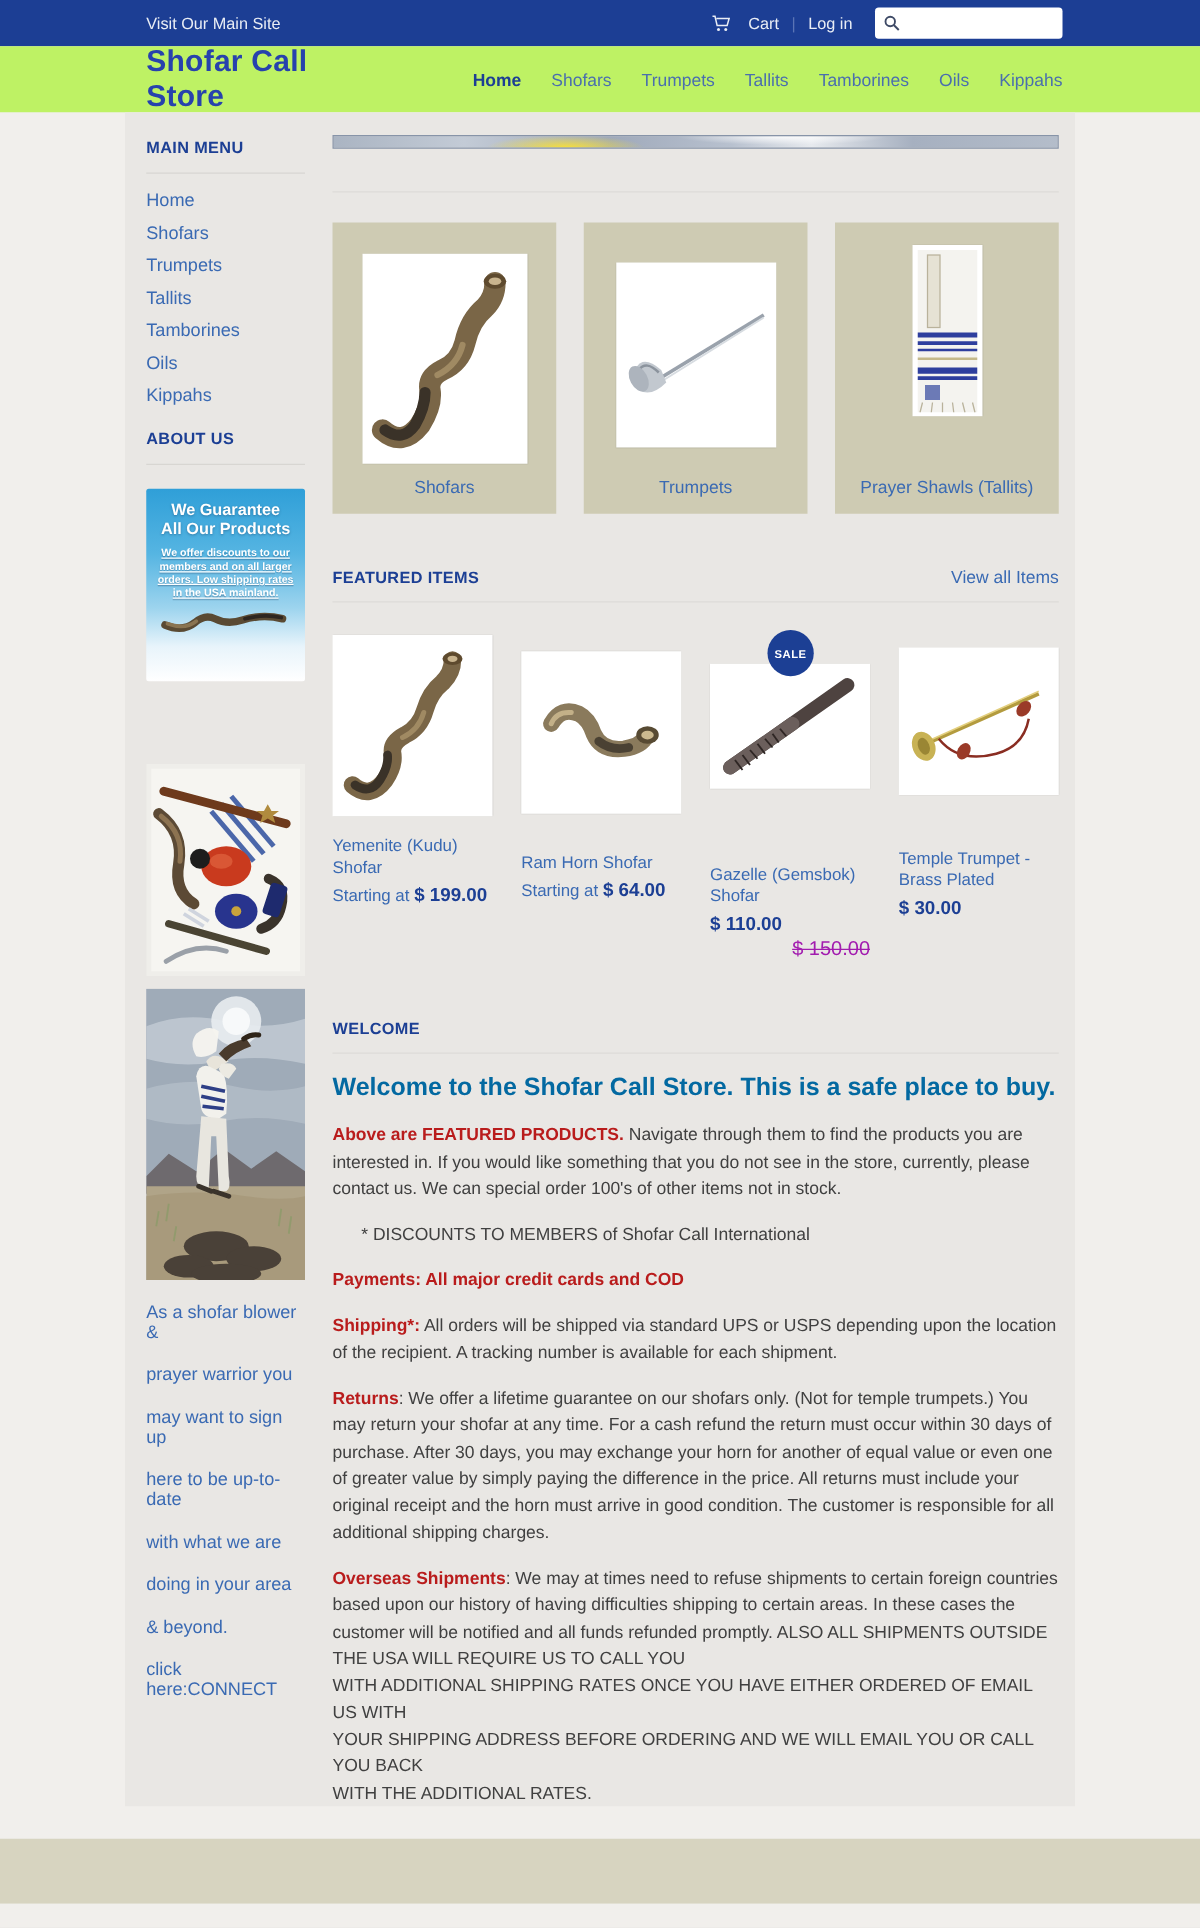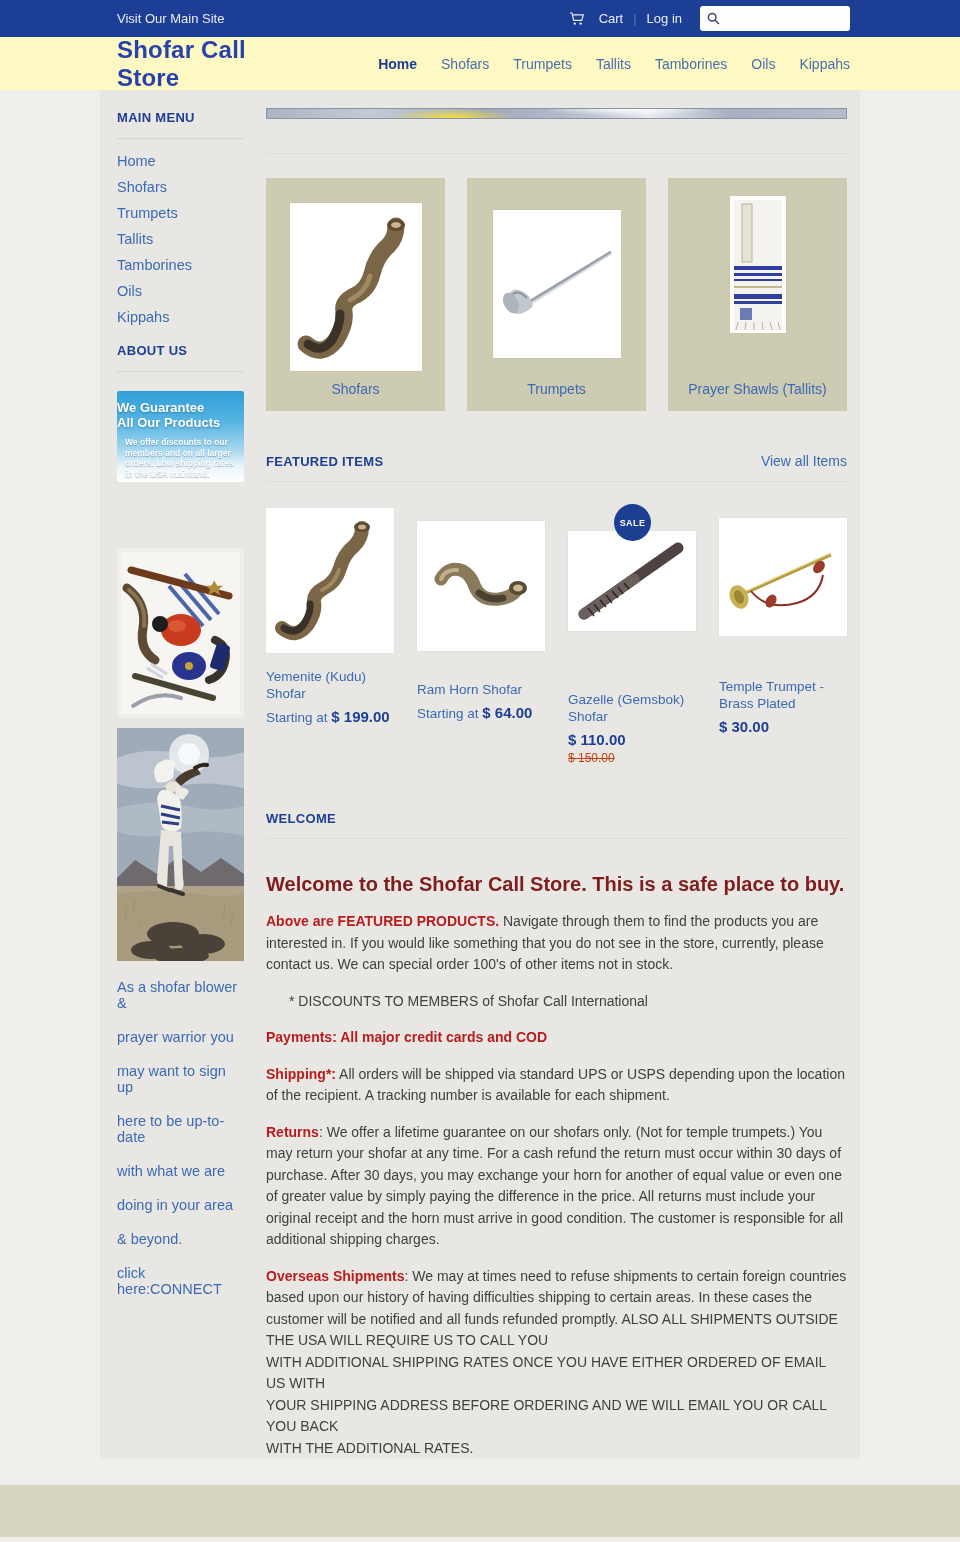--- a/index.html
+++ b/index.html
@@ -9,39 +9,39 @@
   
   .topbar { background:#1c3e94; height:37px; display:flex; align-items:center; justify-content:space-between; padding:0 110px 0 117px; }
   .topbar a, .topbar span { color:#e9edf5; font-size:13px; text-decoration:none; }
   .topbar-right { display:flex; align-items:center; gap:10px; }
   .cart-link { display:flex; align-items:center; gap:14px; cursor:pointer; }
   .tb-divider { color:#5a74b5 !important; }
   .searchbox { background:#fff; border-radius:3px; width:150px; height:25px; display:flex; align-items:center; padding:0 7px; margin-left:8px; }
   .searchbox input { border:none; outline:none; width:110px; font-size:12px; background:transparent; }
 
   
-  .header { background:#fef9c3; height:53px; display:flex; align-items:center; padding:0 110px 0 117px; }
+  .header { background:#bef264; height:53px; display:flex; align-items:center; padding:0 110px 0 117px; }
   .logo { color:#2742ad; font-size:24px; font-weight:bold; letter-spacing:.2px; text-decoration:none; }
   .mainnav { display:flex; gap:24px; margin-left:66px; }
   .mainnav a { font-size:14px; color:#4a6fae; text-decoration:none; }
   .mainnav a.active { color:#1c3f94; font-weight:bold; }
 
   
   .page { background:#f1efec; padding-bottom:26px; }
   .content-wrap { width:760px; margin:0 auto; background:#e9e7e4; padding:18px 13px 0 17px; display:flex; gap:22px; }
 
   
   .sidebar { width:127px; flex:0 0 127px; }
   .side-title { color:#1c3f94; font-size:13px; font-weight:bold; letter-spacing:.3px; margin-top:2px; }
   .side-rule { border:none; border-top:1px solid #d8d6d2; margin:13px 0 14px; }
   .side-menu a { display:block; color:#3a6ab3; font-size:14.5px; text-decoration:none; margin-bottom:10px; }
   .about-block { margin-top:18px; }
-  .g-banner { width:127px; height:91px; margin-top:19px; background:linear-gradient(180deg,#2f9fd8 0%, #56b5e2 34%, #9dd4ee 62%, #e8f4fb 82%, #ffffff 100%); border-radius:2px; overflow:hidden; text-align:left; }
+  .g-banner { width:127px; height:154px; margin-top:19px; background:linear-gradient(180deg,#2f9fd8 0%, #56b5e2 34%, #9dd4ee 62%, #e8f4fb 82%, #ffffff 100%); border-radius:2px; overflow:hidden; text-align:center; }
   .g-banner .g-t { color:#fff; font-weight:bold; font-size:13px; line-height:15px; padding-top:9px; text-shadow:0 1px 2px rgba(20,60,100,.45); }
-  .g-banner .g-b { color:#fff; font-weight:bold; font-size:8.5px; line-height:10.5px; padding:7px 8px 0; text-shadow:0 1px 1px rgba(20,60,100,.4); }
+  .g-banner .g-b { color:#fff; font-weight:bold; font-size:8.5px; line-height:10.5px; padding:7px 8px 0; text-shadow:0 1px 1px rgba(20,60,100,.4);text-decoration:underline; }
   .g-banner svg { display:block; margin:4px auto 0; }
   .side-img { display:block; margin-top:66px; }
   .side-img2 { display:block; margin-top:10px; }
   .side-lines { margin-top:18px; }
   .side-lines div, .side-lines a { color:#3a6ab3; font-size:14.5px; margin-bottom:18px; display:block; text-decoration:none; }
 
   
   .main-col { width:581px; flex:0 0 581px; }
   .banner-strip { height:11px; border:1px solid #8794a8; margin-bottom:34px;
     background:
@@ -59,24 +59,24 @@
   .coll-label { position:absolute; bottom:14px; width:100%; text-align:center; color:#3a6ab3; font-size:14px; }
 
   .feat-row { display:flex; gap:23px; margin-top:26px; }
   .prod-card { width:128px; position:relative; cursor:pointer; }
   .prod-imgzone { height:150px; position:relative; }
   .prod-img { background:#fff; width:128px; display:flex; align-items:center; justify-content:center; box-shadow:0 0 1px rgba(0,0,0,.12); }
   .sale-badge { position:absolute; top:-27px; left:46px; width:37px; height:37px; background:#1c3f94; border-radius:50%; color:#fff; font-size:9px; font-weight:bold; display:flex; align-items:center; justify-content:center; letter-spacing:.4px; z-index:2; }
   .prod-name { color:#3a6ab3; font-size:13.5px; line-height:17px; margin-top:10px; }
   .prod-priceline { margin-top:6px; font-size:13.5px; color:#3a6ab3; }
   .prod-price { color:#1c3f94; font-size:15px; font-weight:bold; }
-  .prod-compare { color:#c2410c; font-size:12px; text-decoration:line-through; margin-top:3px; }
+  .prod-compare { color:#a21caf; font-size:16px; text-decoration:line-through; margin-top:3px;text-align:right; }
 
   .welcome-sec { margin-top:46px; }
-  .welcome-h2 { color:#7f1d1d; font-size:20px; font-weight:bold; margin-top:34px; }
+  .welcome-h2 { color:#0369a1; font-size:20px; font-weight:bold; margin-top:16px; }
   .welcome-sec p { font-size:14px; line-height:21.5px; color:#404040; margin-top:15px; }
   .preline { white-space:pre-line; }
   .indent { padding-left:23px; }
   b,strong { color:#b91c1c; }
 
   
   .footer { background:#d7d4c0; padding:52px 0 0; }
 </style>
 </head>
 <body>

